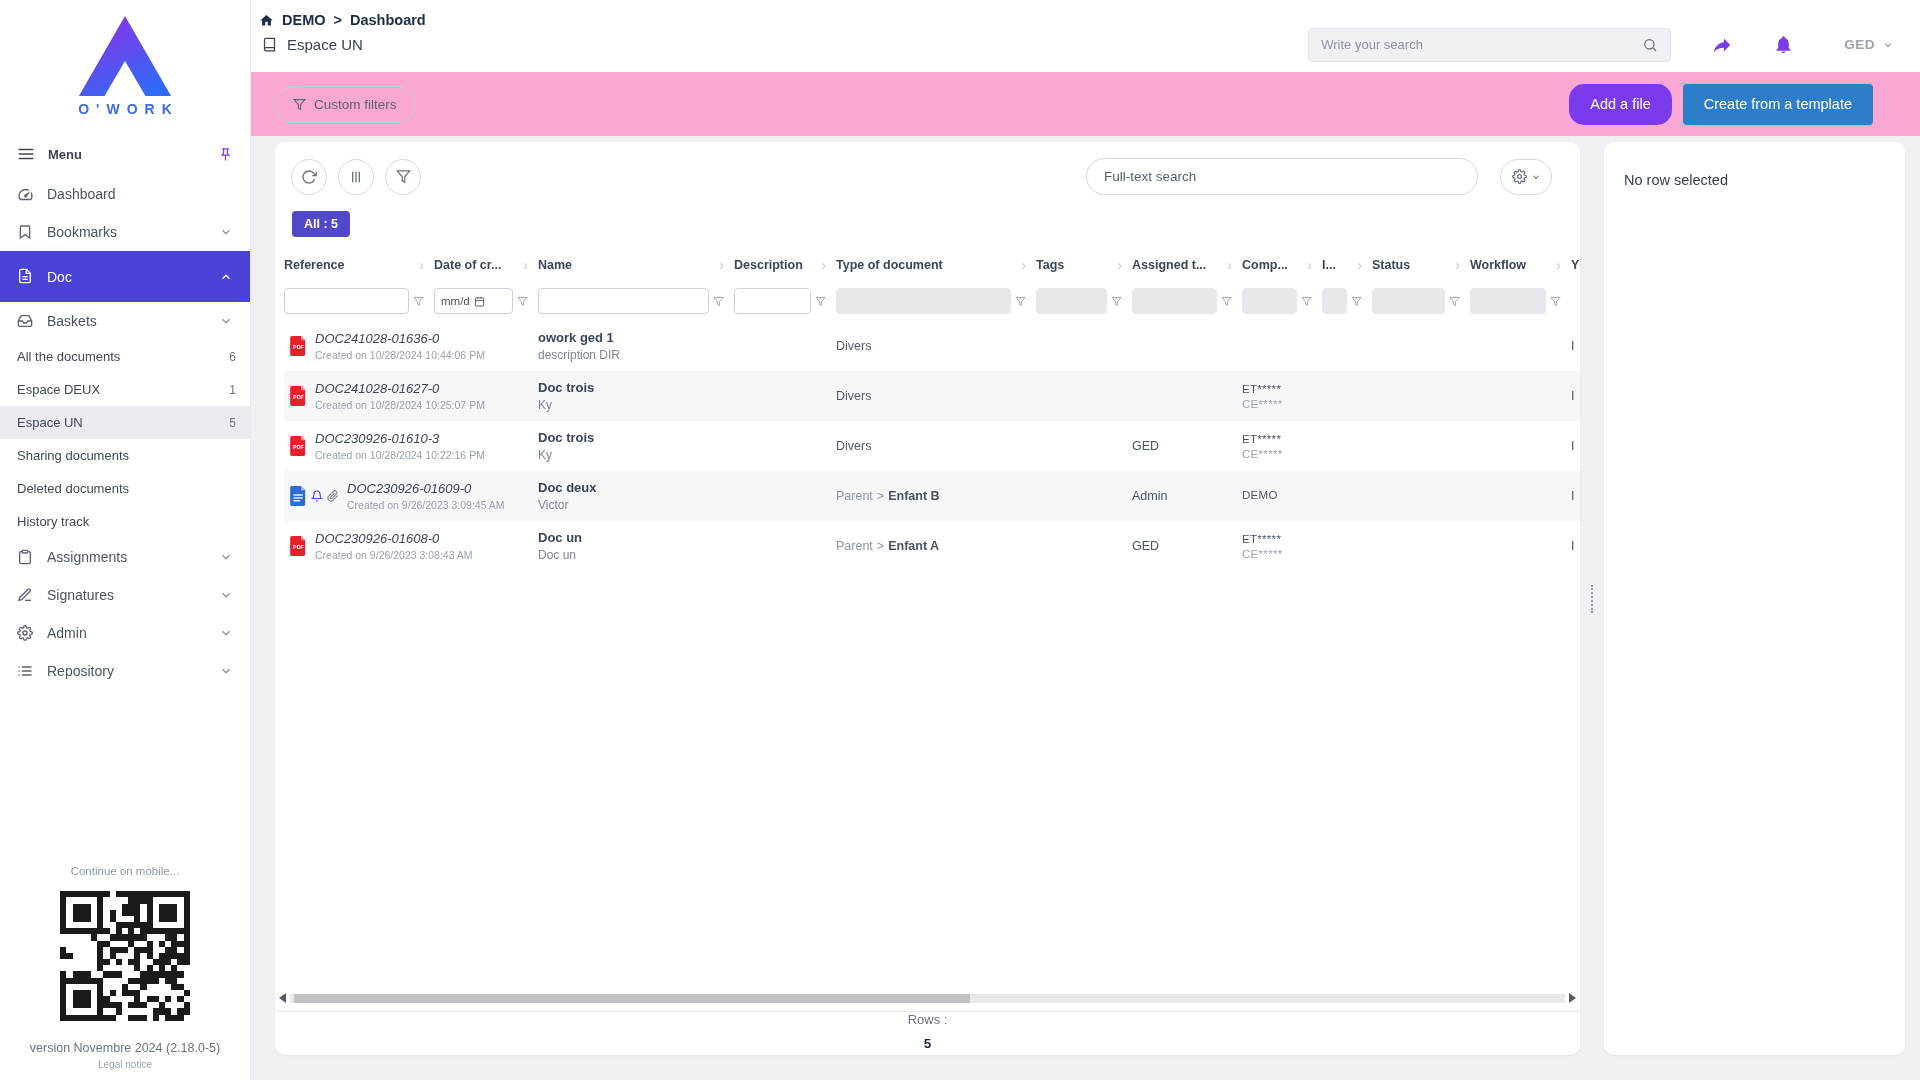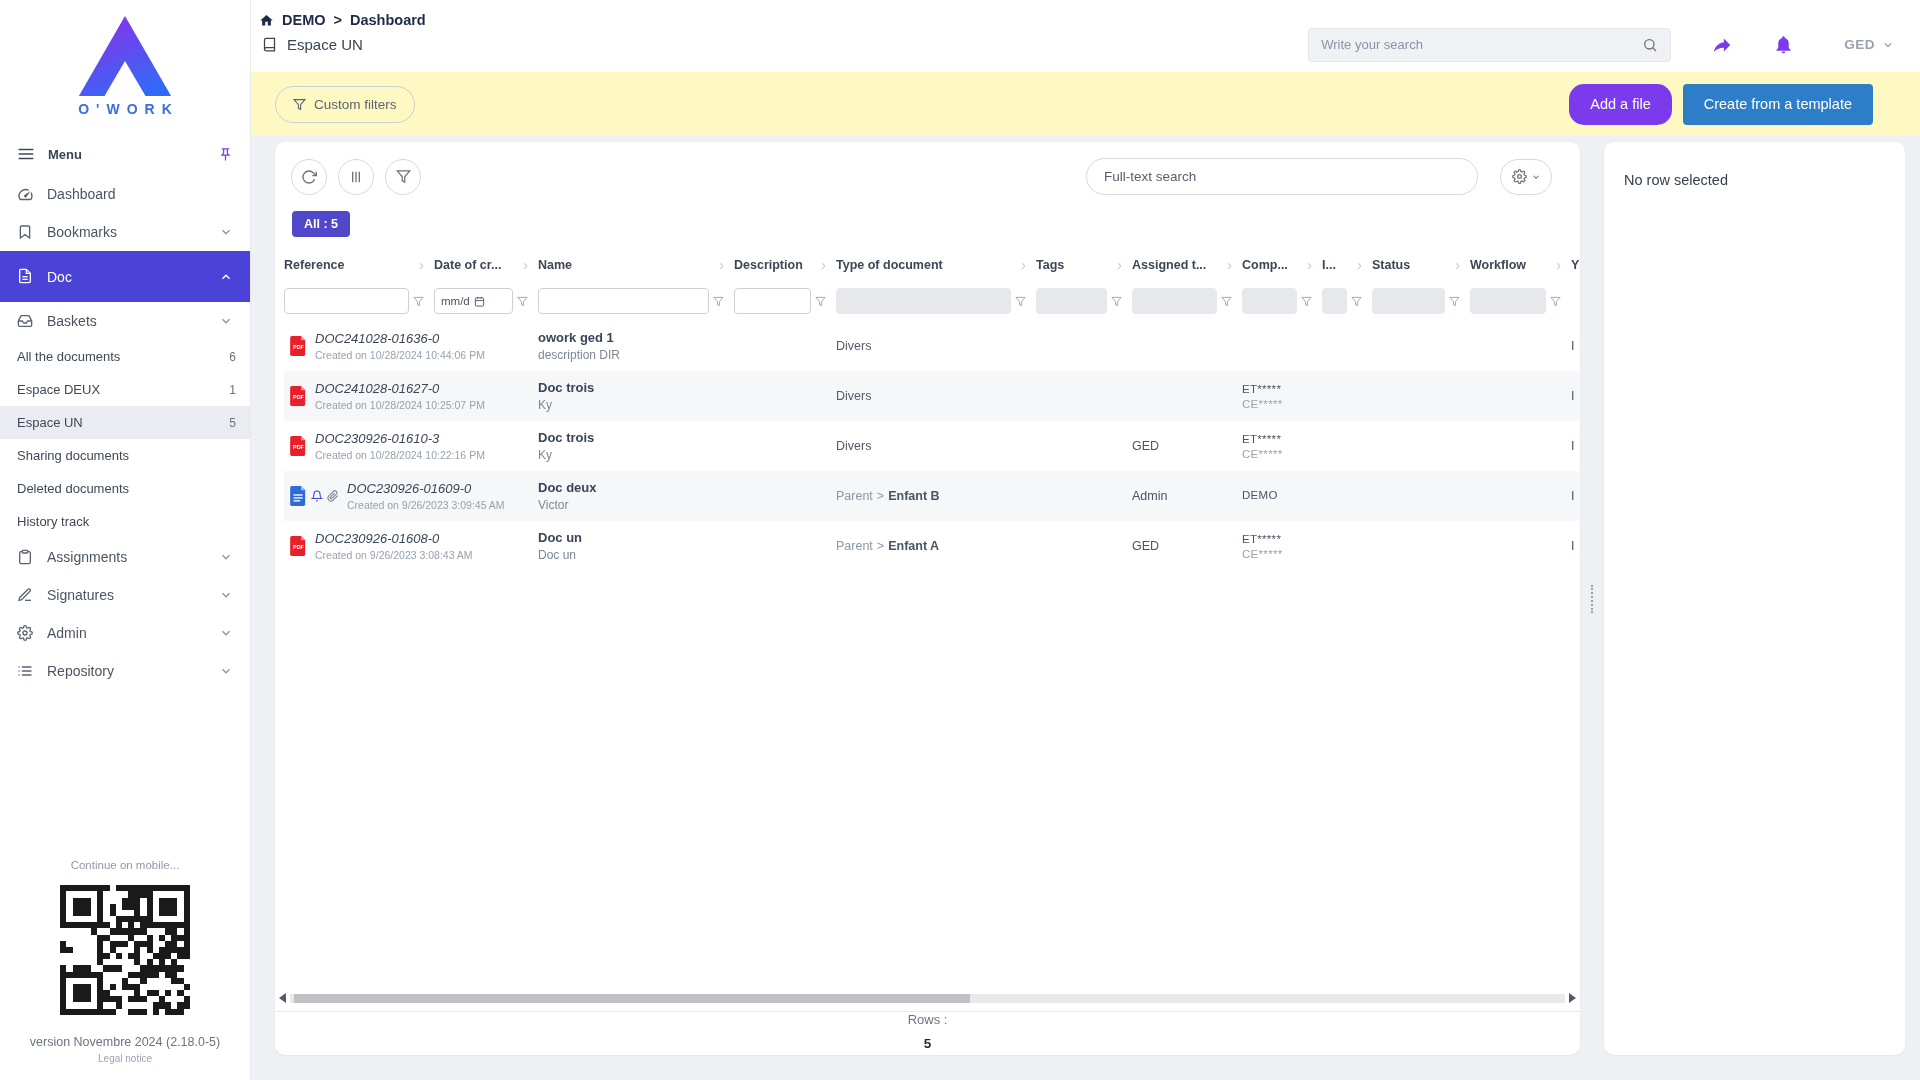--- a/index.html
+++ b/index.html
@@ -24,21 +24,21 @@
   .nav-item .nlabel { flex:1; font-weight:500; }
   .nav-item .chev { width:14px; height:14px; color:#8a93a0; display:flex; }
   .nav-item.active { background:#4b42d8; color:#fff; height:51px; }
   .nav-item.active .nicon, .nav-item.active .chev { color:#fff; }
   .nav-item.active .chev { transform:rotate(180deg); }
   .sub-item { height:33px; display:flex; align-items:center;
     padding:0 14px 0 17px; font-size:13px; color:#3f4856; cursor:pointer; }
   .sub-item .slabel { flex:1; }
   .sub-item .scount { font-size:12px; color:#6b7280; }
   .sub-item.selected { background:#ebecf2; }
-  .sidebar-bottom { margin-top:auto; padding-bottom:16px; text-align:center; }
+  .sidebar-bottom { margin-top:auto; padding-bottom:10px; text-align:center; }
   .mobile-hint { font-size:11.5px; color:#8f98a6; }
   #qr { width:142px; height:142px; margin:8px auto 0; }
   #qr svg { width:142px; height:142px; }
   .version { font-size:12.5px; color:#6a7380; margin-top:14px; }
   .legal { font-size:10px; color:#9aa3b0; margin-top:4px; }
 
   
   .main { flex:1; display:flex; flex-direction:column; min-width:0; }
   .topbar { height:72px; background:#fff; display:flex; padding:12px 26px 0 8px; }
   .bc-block { display:flex; flex-direction:column; gap:8px; }
@@ -50,21 +50,21 @@
   .top-search { width:363px; height:34px; background:#f0f1f5; border:1px solid #e4e6ec;
     border-radius:4px; display:flex; align-items:center; padding:13px 12px; }
   .top-search input { flex:1; border:none; background:transparent; outline:none;
     font-size:13px; color:#374151; font-family:inherit; }
   .top-search input::placeholder { color:#8b93a3; }
   .tr-icon { margin-left:40px; color:#7c3aed; display:flex; cursor:pointer; }
   .ged { margin-left:50px; display:flex; align-items:center; gap:7px; color:#9aa2b0;
     font-weight:700; font-size:13.5px; letter-spacing:.5px; cursor:pointer; }
 
   .actions-row { height:64px; display:flex; align-items:center;
-    padding:0 47px 0 24px; background:#fef9c3; }
+    padding:0 47px 0 24px; background:#f9a8d4; }
   .btn-outline { height:37px; border:1px solid #c9cdd7; border-radius:19px;
     background:transparent; display:flex; align-items:center; gap:8px; padding:0 17px;
     font-size:13.5px; color:#5b6470; cursor:pointer; font-family:inherit; }
   .spacer { flex:1; }
   .btn-primary { height:41px; border:none; border-radius:15px; background:#7c3aed;
     color:#fff; font-size:14.5px; padding:0 21px; cursor:pointer; font-family:inherit; }
   .btn-blue { height:41px; border:none; border-radius:4px; background:#2d7dc9;
     color:#fff; font-size:14.5px; padding:0 21px; margin-left:11px; cursor:pointer;
     font-family:inherit; }
 

